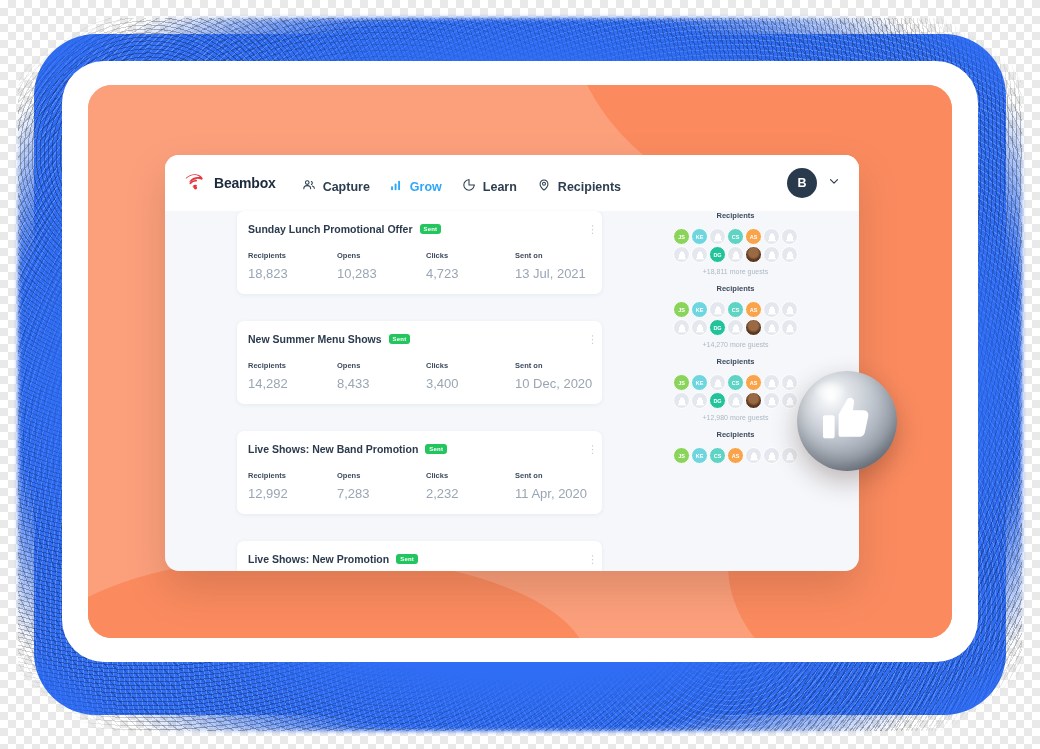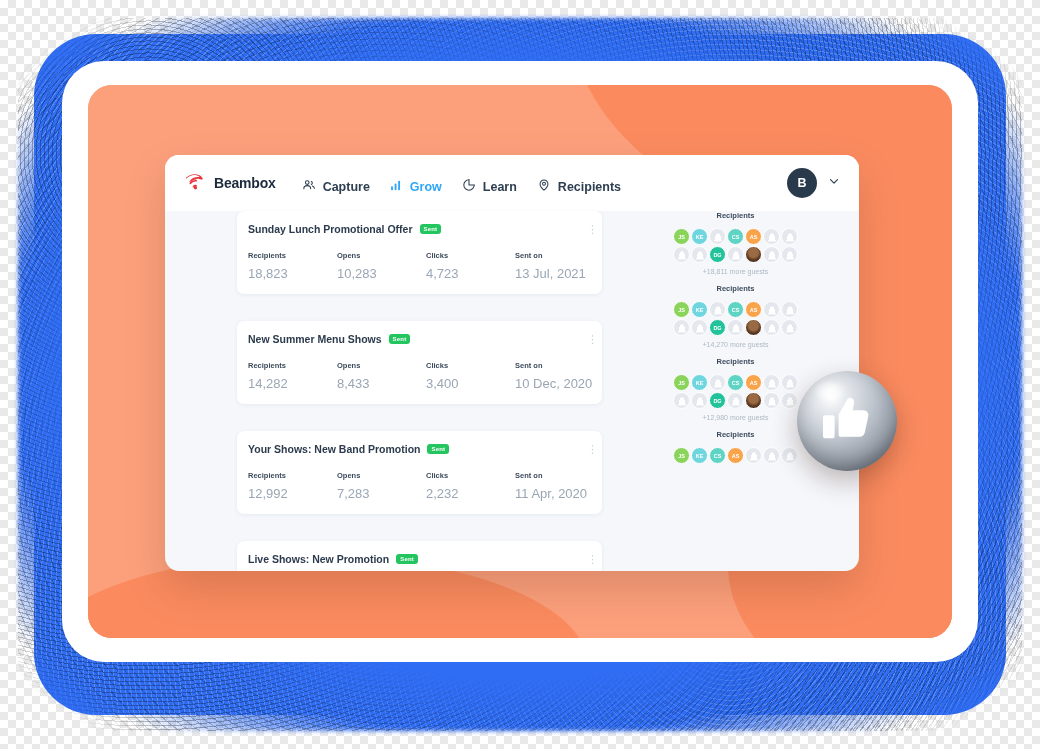--- a/index.html
+++ b/index.html
@@ -349,21 +349,21 @@
                 <div class="stat-value">3,400</div>
               </div>
               <div class="stat">
                 <div class="stat-label">Sent on</div>
                 <div class="stat-value">10 Dec, 2020</div>
               </div>
             </div>
           </div>
           <div class="blast-card">
             <div class="blast-head">
-              <span class="blast-title">Your Shows: New Band Promotion</span>
+              <span class="blast-title">Live Shows: New Band Promotion</span>
               <span class="badge">Sent</span>
               <span class="kebab">⋮</span>
             </div>
             <div class="stats">
               <div class="stat">
                 <div class="stat-label">Recipients</div>
                 <div class="stat-value">12,992</div>
               </div>
               <div class="stat">
                 <div class="stat-label">Opens</div>

